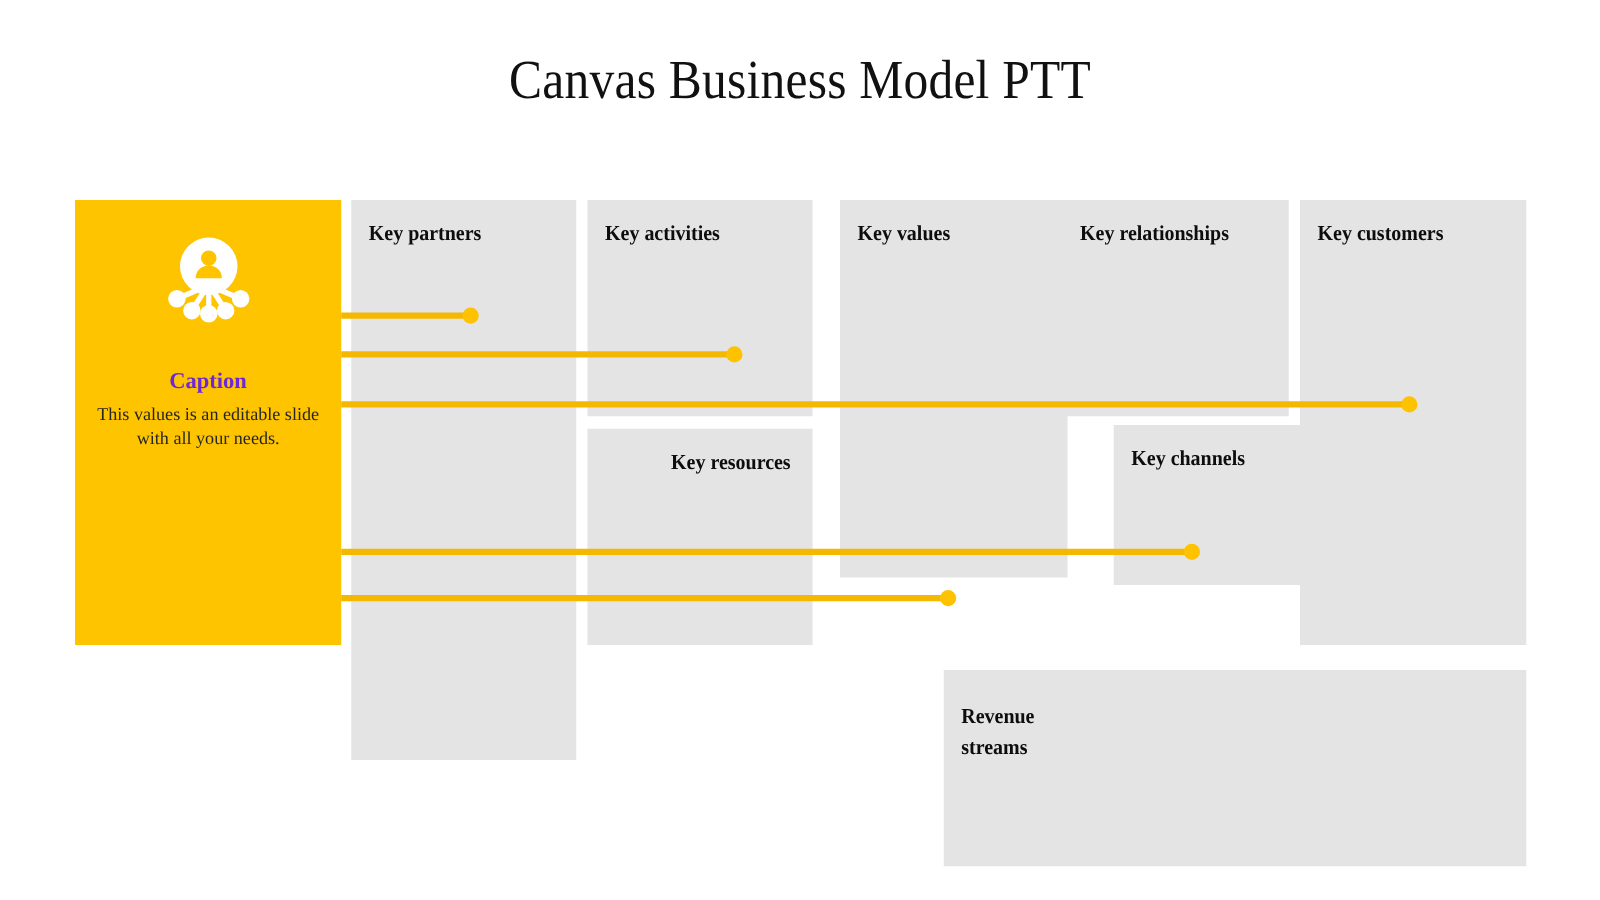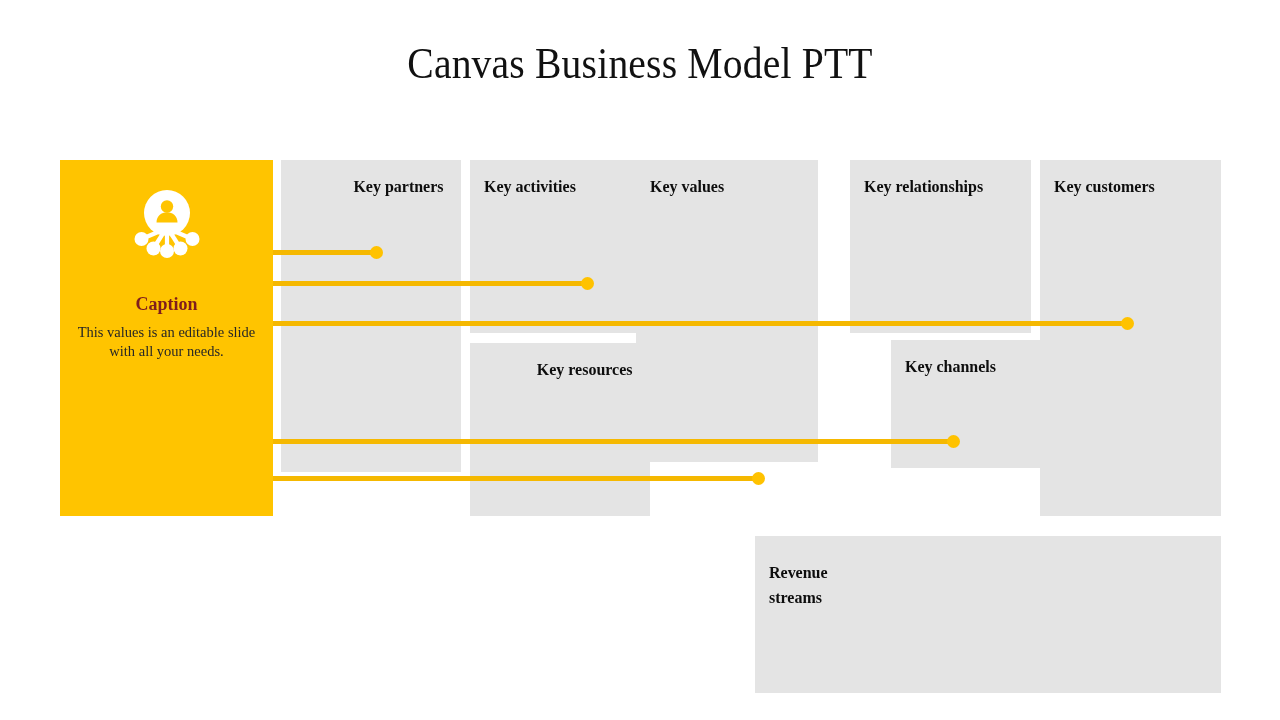--- a/index.html
+++ b/index.html
@@ -58,21 +58,21 @@
     justify-content: center;
   }
   .caption-title {
     position: absolute;
     left: 0;
     top: 134px;
     width: 213px;
     text-align: center;
     font-size: 18px;
     font-weight: bold;
-    color: #7f1d1d;
+    color: #6d28d9;
     font-family: "Liberation Serif", "DejaVu Serif", serif;
   }
   .caption-text {
     position: absolute;
     left: 6px;
     top: 163px;
     width: 201px;
     text-align: center;
     font-size: 14.5px;
     line-height: 1.30;
@@ -149,33 +149,33 @@
           <circle cx="62.5" cy="51" r="7"></circle>
         </g>
       </svg>
     </div>
 
     <div class="caption-title">Caption</div>
 
     <div class="caption-text">This values is an editable slide with all your needs.</div>
   </div>
 
-  <div class="box" style="left:281px; top:142px; width:180px; height:312px;text-align:right;">
+  <div class="box" style="left:281px; top:142px; width:180px; height:448px;">
     <div class="box-label">Key partners</div>
   </div>
 
   <div class="box" style="left:470px; top:142px; width:180px; height:173px;">
     <div class="box-label">Key activities</div>
   </div>
 
   <div class="box" style="left:470px; top:325px; width:180px; height:173px;text-align:right;">
     <div class="box-label">Key resources</div>
   </div>
 
-  <div class="box" style="left:636px; top:142px; width:182px; height:302px;">
+  <div class="box" style="left:672px; top:142px; width:182px; height:302px;">
     <div class="box-label">Key values</div>
   </div>
 
   <div class="box" style="left:850px; top:142px; width:181px; height:173px;">
     <div class="box-label">Key relationships</div>
   </div>
 
   <div class="box" style="left:891px; top:322px; width:181px; height:128px;">
     <div class="box-label">Key channels</div>
   </div>

